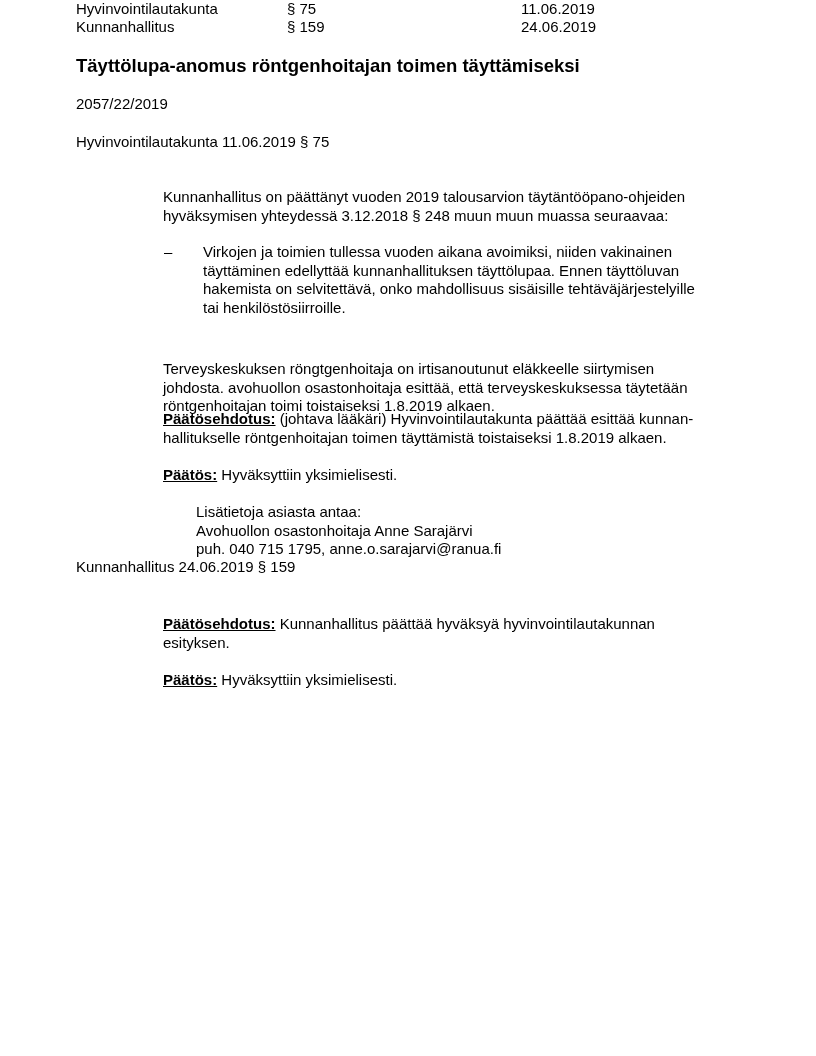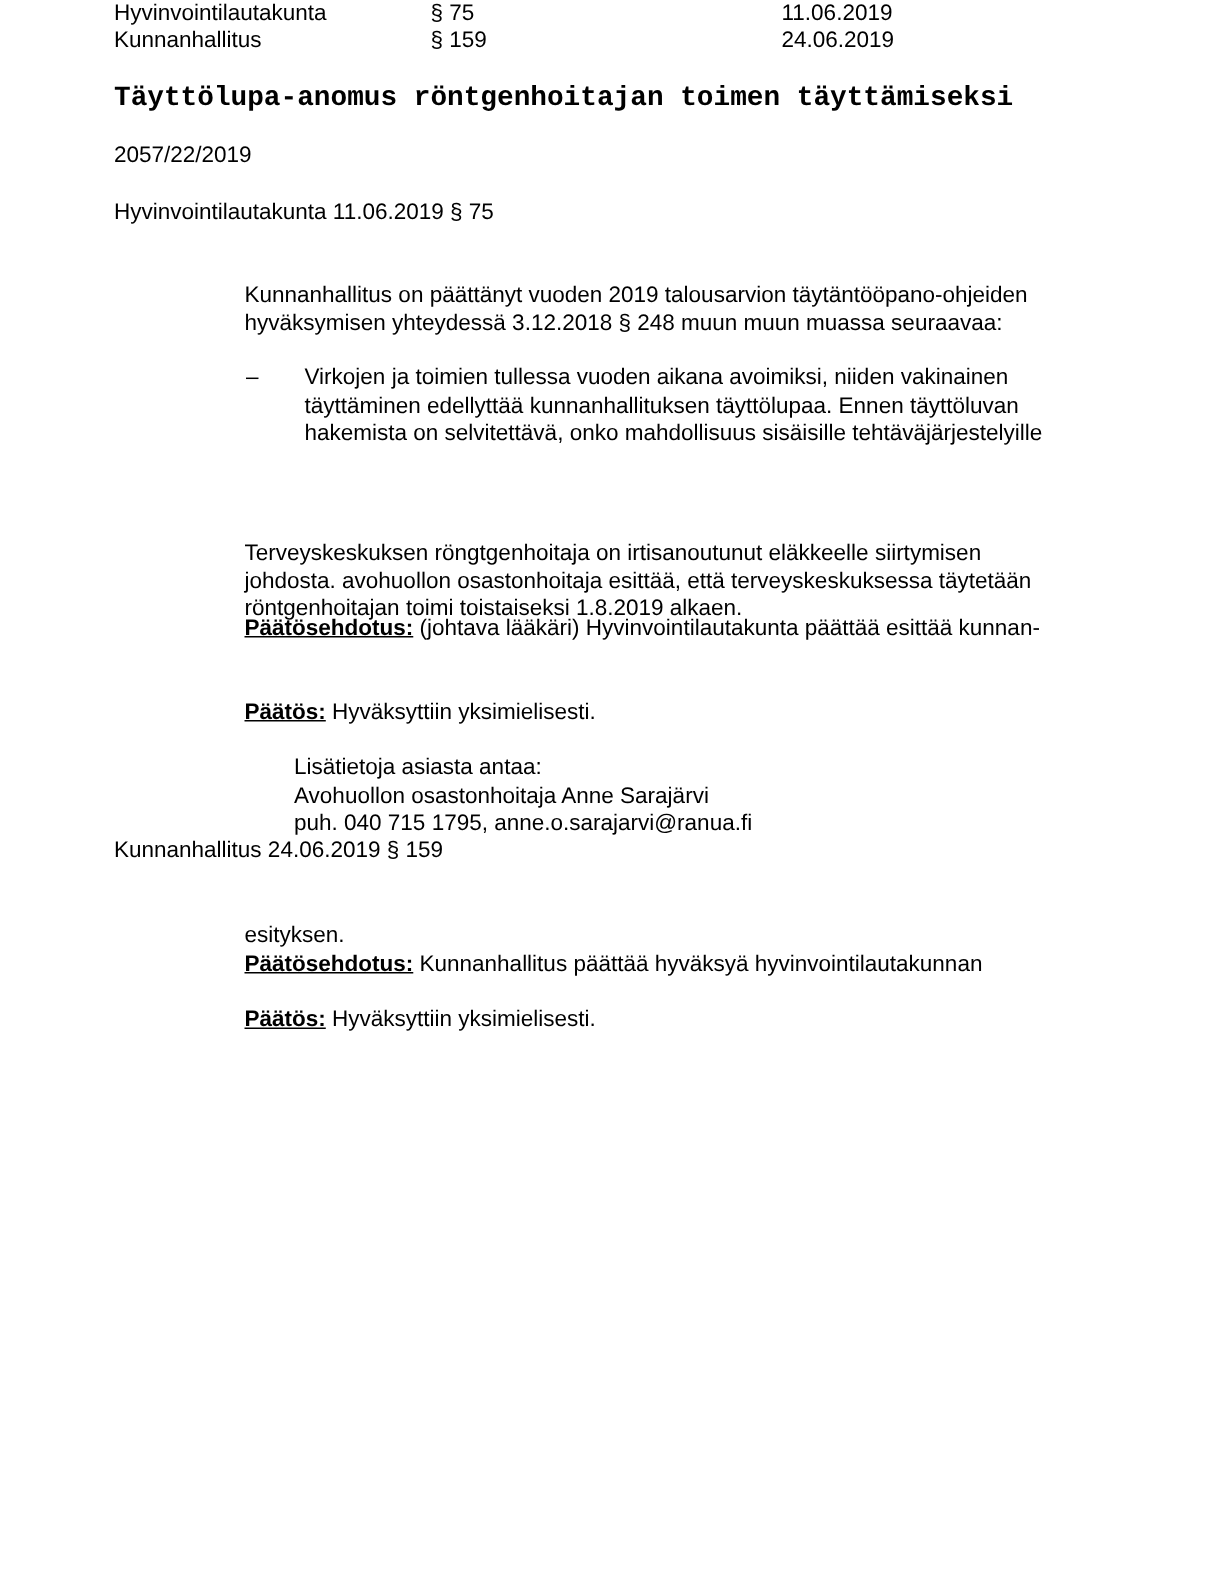--- a/index.html
+++ b/index.html
@@ -21,21 +21,20 @@
     .hdr-col2 { left: 287px; }
     .hdr-col3 { left: 521px; }
     .title {
       position: absolute;
       left: 76px;
       top: 55px;
       font-size: 18.5px;
       font-weight: bold;
       line-height: 22px;
       white-space: nowrap;
-      font-family: Liberation Mono, monospace;
     }
     .para {
       position: absolute;
       left: 163px;
       width: 580px;
       line-height: 18.5px;
     }
     .para .line { display: block; white-space: nowrap; }
     .bullet-dash {
       position: absolute;
@@ -77,52 +76,54 @@
 <div class="para" style="top:188px;">
   <span class="line">Kunnanhallitus on päättänyt vuoden 2019 talousarvion täytäntööpano-ohjeiden</span>
   <span class="line">hyväksymisen yhteydessä 3.12.2018 § 248 muun muun muassa seuraavaa:</span>
 </div>
 
 <div class="bullet-dash">–</div>
 <div class="bullet-text">
   <span class="line">Virkojen ja toimien tullessa vuoden aikana avoimiksi, niiden vakinainen</span>
   <span class="line">täyttäminen edellyttää kunnanhallituksen täyttölupaa. Ennen täyttöluvan</span>
   <span class="line">hakemista on selvitettävä, onko mahdollisuus sisäisille tehtäväjärjestelyille</span>
+  <span class="line">tai henkilöstösiirroille.</span>
 </div>
 
 <div class="para" style="top:336px;margin-top:24px;">
   <span class="line">Terveyskeskuksen röngtgenhoitaja on irtisanoutunut eläkkeelle siirtymisen</span>
   <span class="line">johdosta. avohuollon osastonhoitaja esittää, että terveyskeskuksessa täytetään</span>
   <span class="line">röntgenhoitajan toimi toistaiseksi 1.8.2019 alkaen.</span>
 </div>
 
 <div class="para" style="top:410px;">
   <span class="line">
     <span class="label-u">Päätösehdotus:</span><span> (johtava lääkäri) Hyvinvointilautakunta päättää esittää kunnan-</span>
   </span>
+  <span class="line">hallitukselle röntgenhoitajan toimen täyttämistä toistaiseksi 1.8.2019 alkaen.</span>
 </div>
 
 <div class="para" style="top:466px;">
   <span class="line">
     <span class="label-u">Päätös:</span><span> Hyväksyttiin yksimielisesti.</span>
   </span>
 </div>
 
 <div class="para" style="top:503px;margin-left:33px;">
   <span class="line">Lisätietoja asiasta antaa:</span>
   <span class="line">Avohuollon osastonhoitaja Anne Sarajärvi</span>
   <span class="line">puh. 040 715 1795, anne.o.sarajarvi@ranua.fi</span>
 </div>
 
 <div class="abs" style="left:76px; top:558px;">Kunnanhallitus 24.06.2019 § 159</div>
 
 <div class="para" style="top:615px;">
-  <span class="line">esityksen.</span>
   <span class="line">
     <span class="label-u">Päätösehdotus:</span><span> Kunnanhallitus päättää hyväksyä hyvinvointilautakunnan</span>
   </span>
+  <span class="line">esityksen.</span>
 </div>
 
 <div class="para" style="top:671px;">
   <span class="line">
     <span class="label-u">Päätös:</span><span> Hyväksyttiin yksimielisesti.</span>
   </span>
 </div>
 
 </body></html>

